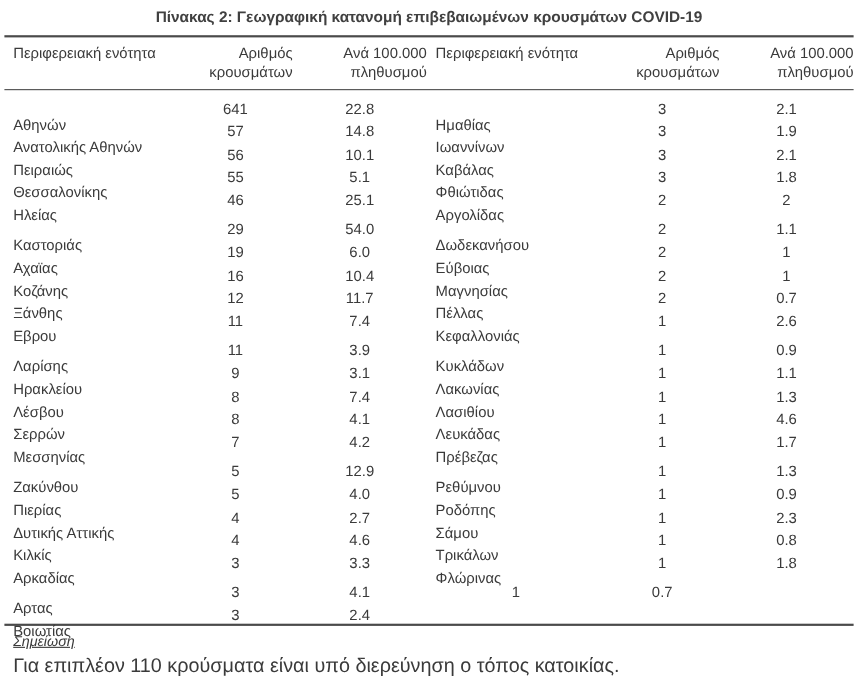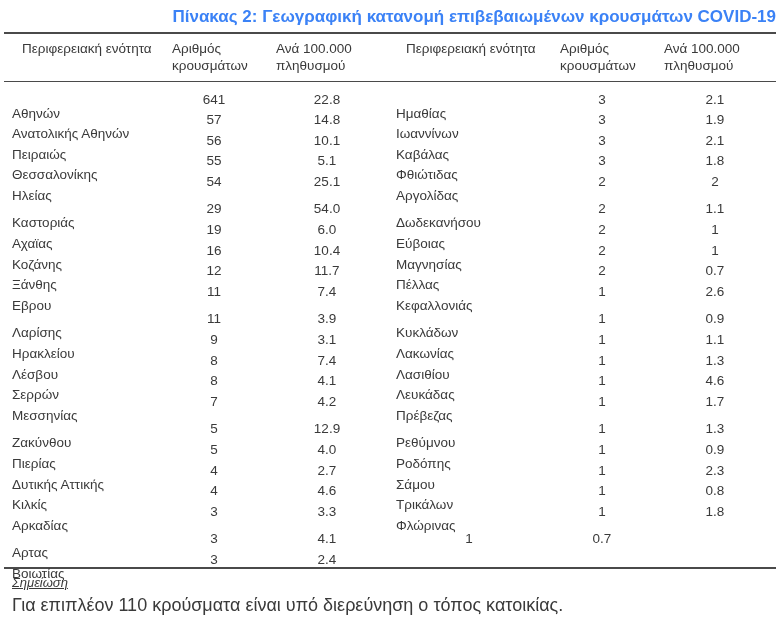--- a/index.html
+++ b/index.html
@@ -12,48 +12,47 @@
     position: relative;
     width: 780px;
     height: 618px;
     background: #ffffff;
     font-family: "Liberation Sans", sans-serif;
     color: #3a3a3a;
     box-sizing: border-box;
     padding: 0 4px;
   }
   .title {
-    text-align: right;
-    font-size: 17px;
+    text-align: center;
+    font-size: 14px;
     font-weight: bold;
-    color: #3b82f6;
+    color: #404040;
     padding-top: 7px;
     height: 32px;
     box-sizing: border-box;
   }
   .table {
     border-bottom: 2px solid #4a4a4a;
   }
   .thead {
     border-top: 2px solid #4a4a4a;
     border-bottom: 1px solid #4a4a4a;
     padding: 6px 0 7px 0;
   }
   .grid-row {
     display: grid;
     grid-template-columns: 158px 104px 122px 162px 104px 1fr;
   }
   .h-cell {
     font-size: 13.5px;
     line-height: 17px;
     color: #3a3a3a;
-    margin-left: 10px;
   }
   .h-name { text-align: left; padding-left: 8px; }
-  .h-num  { text-align: left; }
+  .h-num  { text-align: right; }
   .tbody {
     padding-top: 3px;
     padding-bottom: 1px;
   }
   .trow {
     height: 20.6px;
     align-items: center;
   }
   .trow.group-start { margin-top: 7px; }
   .cell {
@@ -123,21 +122,21 @@
         <div class="trow grid-row">
           <div class="cell cell-name">Θεσσαλονίκης</div>
           <div class="cell cell-num">55</div>
           <div class="cell cell-num">5.1</div>
           <div class="cell cell-name">Φθιώτιδας</div>
           <div class="cell cell-num">3</div>
           <div class="cell cell-num">1.8</div>
         </div>
         <div class="trow grid-row">
           <div class="cell cell-name">Ηλείας</div>
-          <div class="cell cell-num">54</div>
+          <div class="cell cell-num">46</div>
           <div class="cell cell-num">25.1</div>
           <div class="cell cell-name">Αργολίδας</div>
           <div class="cell cell-num">2</div>
           <div class="cell cell-num">2</div>
         </div>
         <div class="trow grid-row group-start">
           <div class="cell cell-name">Καστοριάς</div>
           <div class="cell cell-num">29</div>
           <div class="cell cell-num">54.0</div>
           <div class="cell cell-name">Δωδεκανήσου</div>

